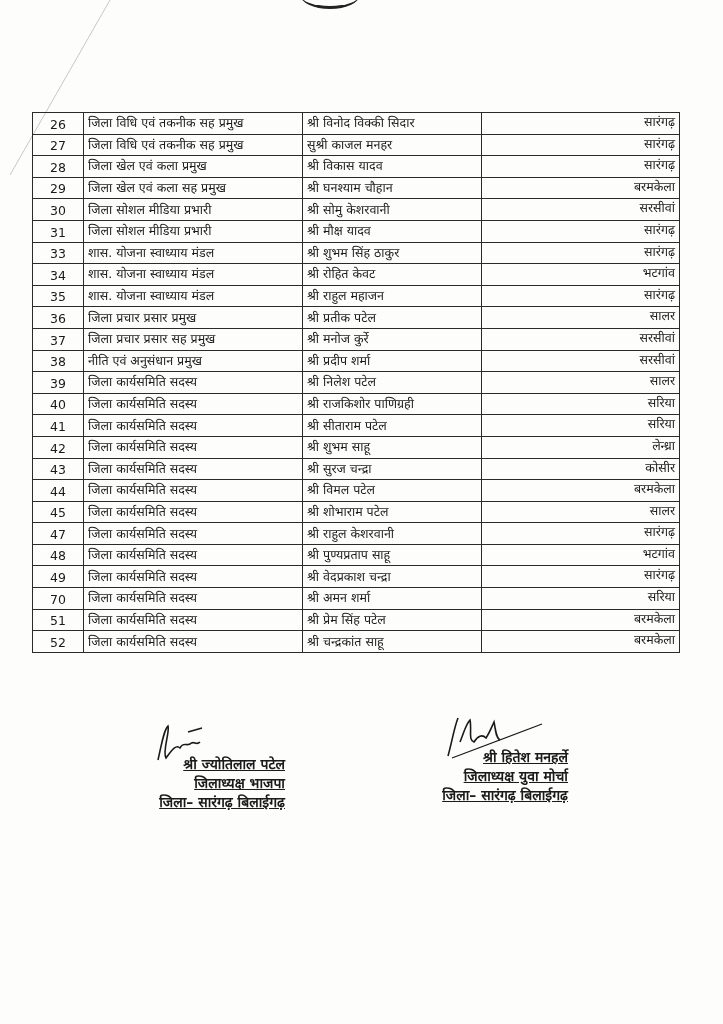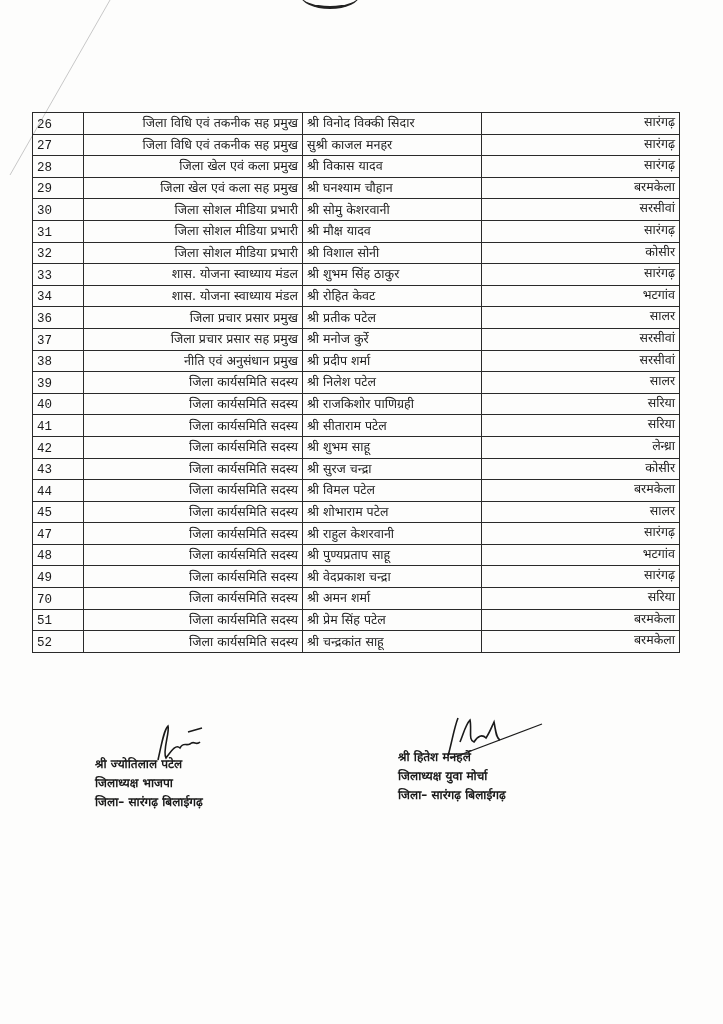--- a/index.html
+++ b/index.html
@@ -6,25 +6,25 @@
   body { width:723px; height:1024px; position:relative; overflow:hidden;
          font-family:"DejaVu Sans", sans-serif; color:#1a1a1a; }
   .page { position:absolute; inset:0; background:#fdfdfc; }
   .fold-line { position:absolute; left:0; top:0; width:120px; height:180px; }
   .top-mark { position:absolute; left:300px; top:-20px; width:60px; height:26px;
               border-radius:50%; border-bottom:3px solid #222; }
   table.list { position:absolute; left:32px; top:112px; width:648px;
                border-collapse:collapse; table-layout:fixed; }
   table.list td { border:1.3px solid #2a2a2a; height:20.6px; padding:0 4px;
                   font-size:12.5px; line-height:18px; white-space:nowrap; overflow:hidden; }
-  td.num { width:42px; text-align:left; font-size:11px; padding-top:3px; vertical-align:bottom;font-family:Liberation Mono, monospace; }
-  td.post { width:210px; text-align:right;margin-top:32px; }
+  td.num { width:42px; text-align:center; font-size:11px; padding-top:3px; vertical-align:bottom; }
+  td.post { width:210px; text-align:left;margin-top:32px; }
   td.name { width:170px; text-align:left; }
   td.place { text-align:right; vertical-align:top; }
-  .sig { position:absolute; text-align:left; font-weight:bold; font-size:12px; line-height:19px; }
+  .sig { position:absolute; text-align:right; font-weight:bold; font-size:14px; line-height:19px;text-decoration:underline; }
   .sig.left { left:95px; top:755px; width:190px; }
   .sig.right { left:398px; top:748px; width:170px; }
   .sig-mark { position:absolute; }
 </style>
 </head>
 <body>
 
 <div class="page">
   <svg class="fold-line" viewBox="0 0 120 180">
     <line x1="110" y1="0" x2="10" y2="175" stroke="#c8c8c8" stroke-width="1"></line>
@@ -63,36 +63,36 @@
           <td class="name">श्री सोमु केशरवानी</td>
           <td class="place">सरसीवां</td>
         </tr>
         <tr>
           <td class="num">31</td>
           <td class="post">जिला सोशल मीडिया प्रभारी</td>
           <td class="name">श्री मौक्ष यादव</td>
           <td class="place">सारंगढ़</td>
         </tr>
         <tr>
-          <td class="num">32</td>
-          <td class="post">जिला सोशल मीडिया प्रभारी</td>
-          <td class="name">श्री विशाल सोनी</td>
-          <td class="place">कोसीर</td>
-        </tr>
-        <tr>
           <td class="num">33</td>
           <td class="post">शास. योजना स्वाध्याय मंडल</td>
           <td class="name">श्री शुभम सिंह ठाकुर</td>
           <td class="place">सारंगढ़</td>
         </tr>
         <tr>
           <td class="num">34</td>
           <td class="post">शास. योजना स्वाध्याय मंडल</td>
           <td class="name">श्री रोहित केवट</td>
           <td class="place">भटगांव</td>
+        </tr>
+        <tr>
+          <td class="num">35</td>
+          <td class="post">शास. योजना स्वाध्याय मंडल</td>
+          <td class="name">श्री राहुल महाजन</td>
+          <td class="place">सारंगढ़</td>
         </tr>
         <tr>
           <td class="num">36</td>
           <td class="post">जिला प्रचार प्रसार प्रमुख</td>
           <td class="name">श्री प्रतीक पटेल</td>
           <td class="place">सालर</td>
         </tr>
         <tr>
           <td class="num">37</td>
           <td class="post">जिला प्रचार प्रसार सह प्रमुख</td>

